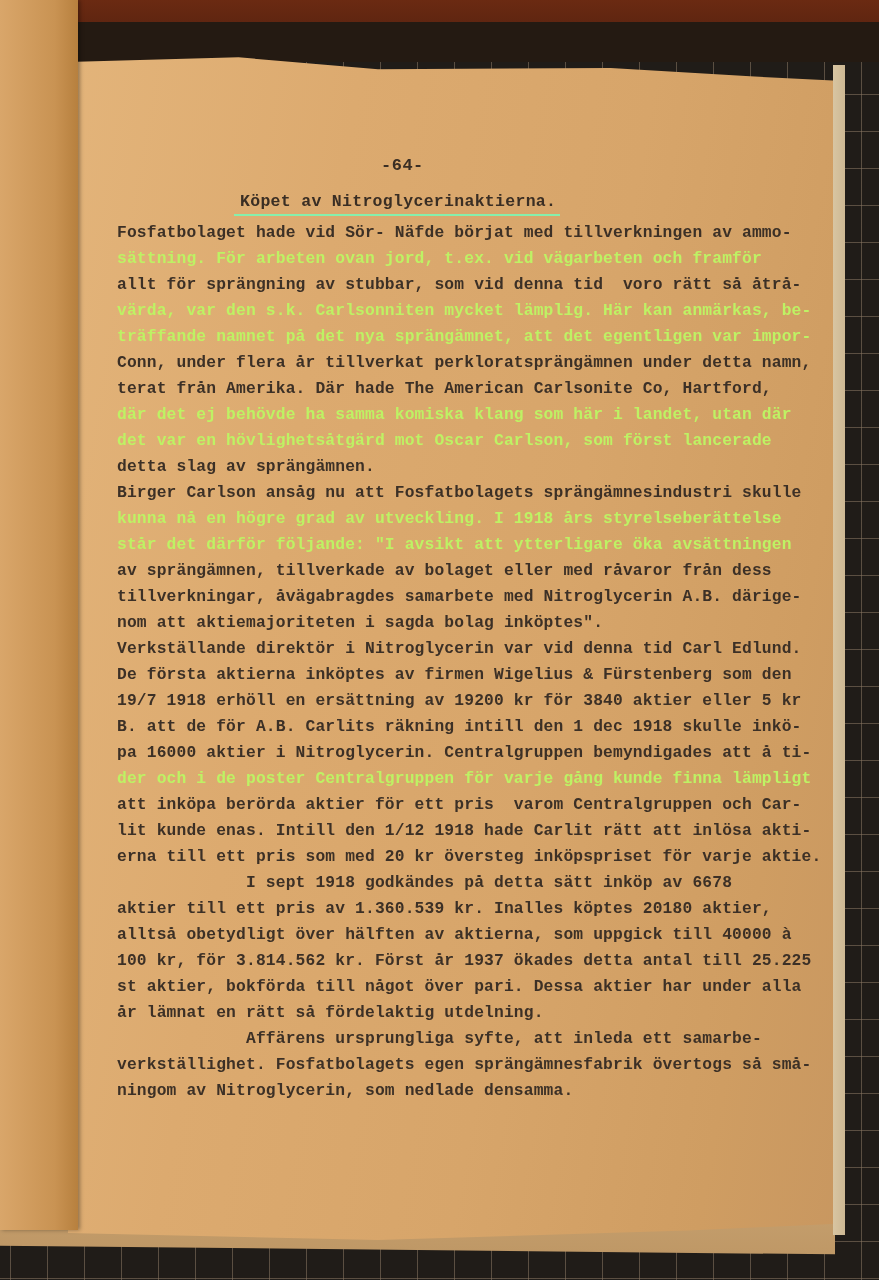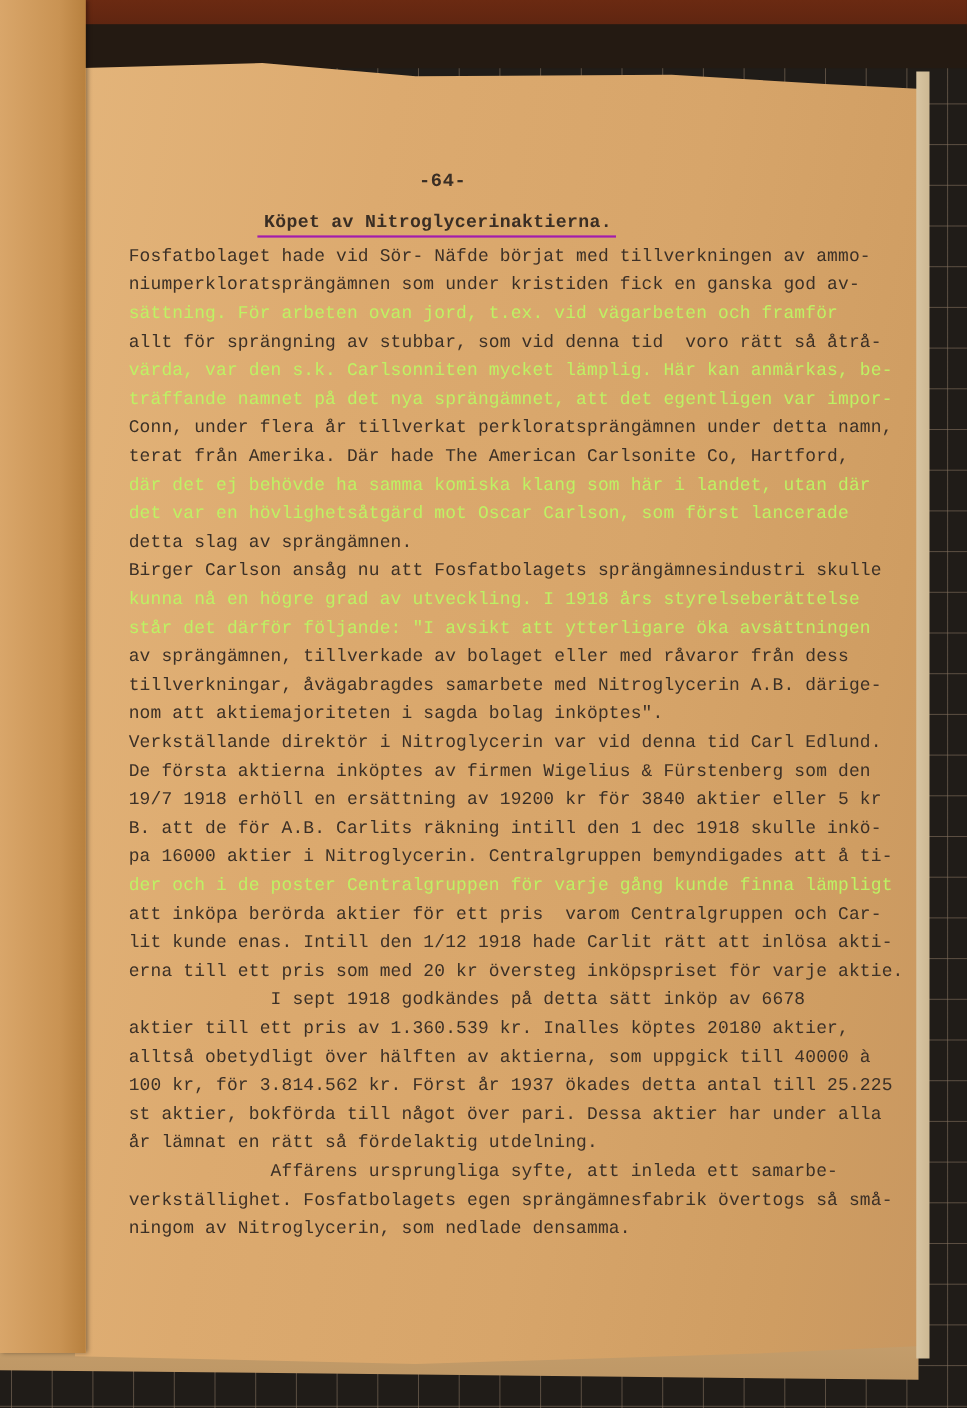--- a/index.html
+++ b/index.html
@@ -87,31 +87,31 @@
       font-weight: bold;
       color: #3a2e24;
       letter-spacing: 0.5px;
     }
     .section-title {
       position: absolute;
       left: 208px; top: 176px;
       font-size: 16.5px;
       font-weight: bold;
       color: #3a2e24;
-      border-bottom: 2px solid #a21caf;
+      border-bottom: 2px solid #86efac;
       padding: 0 4px 3px 6px;
       letter-spacing: 0.3px;
     }
     .body-text {
       position: absolute;
       left: 91px; top: 204px;
       width: 740px;
       font-size: 16.3px;
       line-height: 26px;
-      font-weight: normal;
+      font-weight: bold;
       color: #3c3026;
       letter-spacing: 0.15px;
     }
     .line {
       white-space: pre;
       display: block;
       height: 26px;
     }
     .line.faint { color: #bef264; }
   </style>
@@ -125,21 +125,20 @@
 <div class="paper"></div>
 <div class="paper-edge"></div>
 <div class="left-page"></div>
 
 <div class="page">
   <div class="page-number">-64-</div>
   <div class="section-title">Köpet av Nitroglycerinaktierna.</div>
 
   <div class="body-text">
     <span class="line">Fosfatbolaget hade vid Sör- Näfde börjat med tillverkningen av ammo-</span>
-    <span class="line">niumperkloratsprängämnen som under kristiden fick en ganska god av-</span>
     <span class="line faint">sättning. För arbeten ovan jord, t.ex. vid vägarbeten och framför</span>
     <span class="line">allt för sprängning av stubbar, som vid denna tid  voro rätt så åtrå-</span>
     <span class="line faint">värda, var den s.k. Carlsonniten mycket lämplig. Här kan anmärkas, be-</span>
     <span class="line faint">träffande namnet på det nya sprängämnet, att det egentligen var impor-</span>
     <span class="line">Conn, under flera år tillverkat perkloratsprängämnen under detta namn,</span>
     <span class="line">terat från Amerika. Där hade The American Carlsonite Co, Hartford,</span>
     <span class="line faint">där det ej behövde ha samma komiska klang som här i landet, utan där</span>
     <span class="line faint">det var en hövlighetsåtgärd mot Oscar Carlson, som först lancerade</span>
     <span class="line">detta slag av sprängämnen.</span>
     <span class="line">Birger Carlson ansåg nu att Fosfatbolagets sprängämnesindustri skulle</span>

